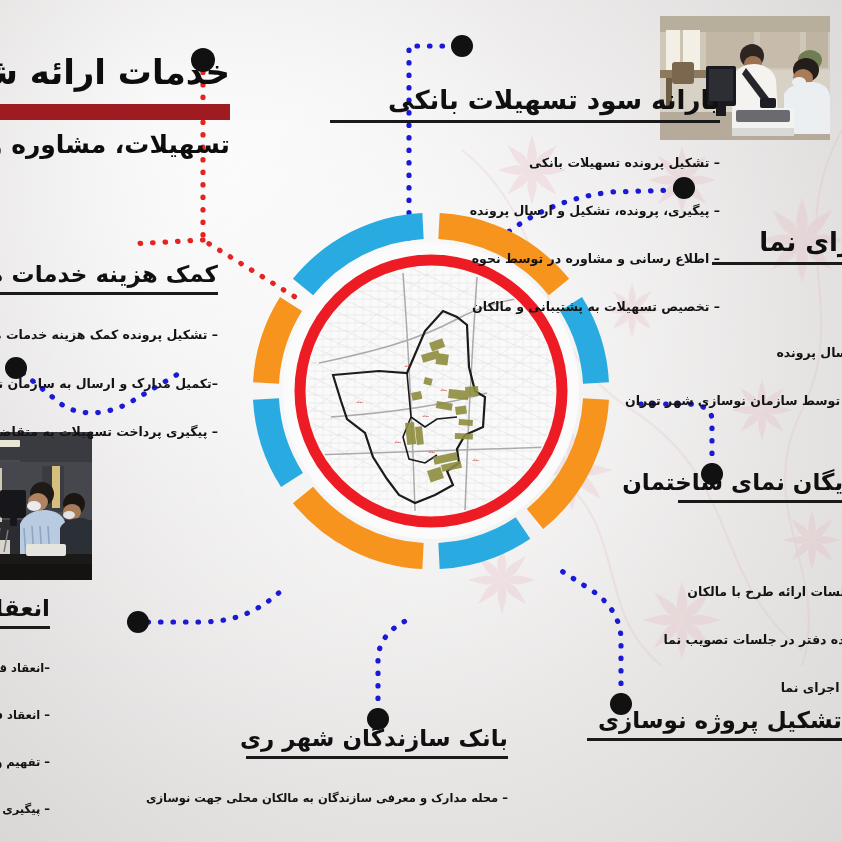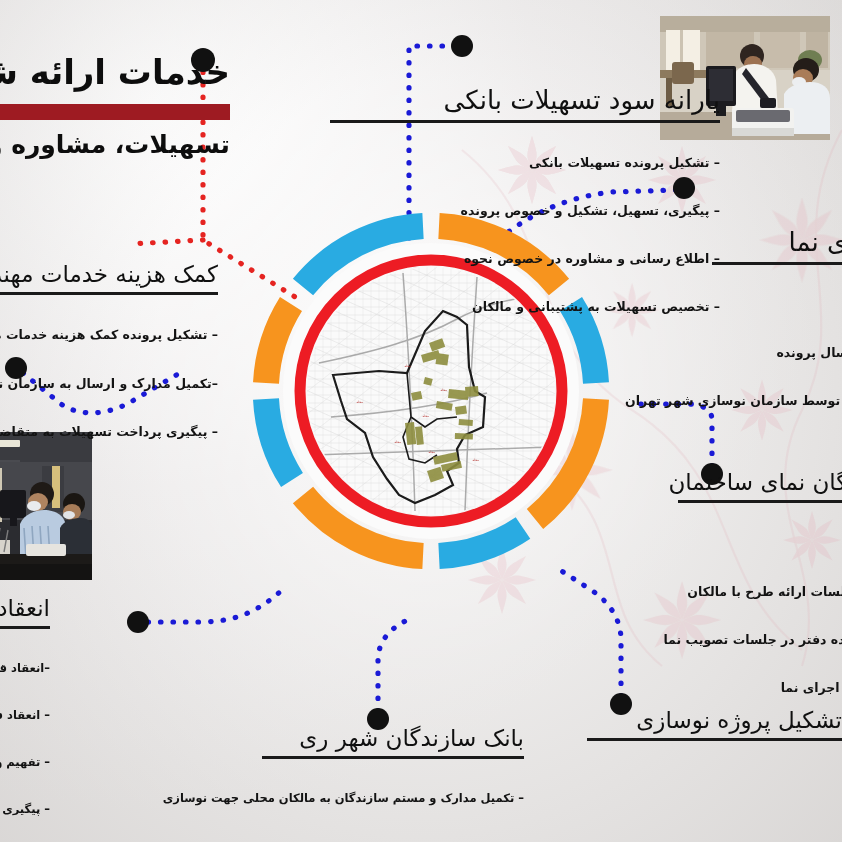--- a/index.html
+++ b/index.html
@@ -40,21 +40,21 @@
 
   
   .photo{position:absolute;overflow:hidden;background:#2a2a2a;}
   #photo-top-right{right:12px;top:16px;width:170px;height:124px;}
   #photo-left{left:-14px;top:432px;width:106px;height:148px;}
   .photo svg{display:block;width:100%;height:100%;}
 
   
   .block{position:absolute;color:#161616;}
   .block .heading{
-    font-weight:normal;line-height:1.1;white-space:nowrap;
+    font-weight:bold;line-height:1.1;white-space:nowrap;
     color:#101010;
   }
   .block .rule{height:3px;background:#1a1a1a;margin:5px 0 6px;}
   .block ul{list-style:none;margin:0;padding:0;}
   .block li{
     font-weight:bold;line-height:1.30;white-space:nowrap;color:#131313;margin-top:32px;
   }
 
   
   .align-right{text-align:right;}
@@ -344,22 +344,22 @@
   <div class="t1">خدمات ارائه شد</div>
   <div class="bar"></div>
   <div class="t2">تسهیلات، مشاوره و</div>
 </div>
 
 <div class="block align-right" style="left:330px;top:86px;width:390px;">
   <div class="heading h-lg">یارانه سود تسهیلات بانکی</div>
   <div class="rule"></div>
   <ul>
     <li class="li-sm">– تشکیل پرونده تسهیلات بانکی</li>
-    <li class="li-sm">– پیگیری، تسهیل، تشکیل و خصوص پرونده</li>
-    <li class="li-sm">– اطلاع رسانی و مشاوره در خصوص نحوه</li>
+    <li class="li-sm">– پیگیری، پرونده، تشکیل و ارسال پرونده</li>
+    <li class="li-sm">– اطلاع رسانی و مشاوره در توسط نحوه</li>
     <li class="li-sm">– تخصیص تسهیلات به پشتیبانی و مالکان</li>
   </ul>
 </div>
 
 <div class="block align-right" style="left:612px;top:228px;width:330px;">
   <div class="heading h-lg">زینه اجرای نما</div>
   <div class="rule" style="width:230px;"></div>
   <ul>
     <li class="li-sm">ی از ۲۰ پرونده</li>
     <li class="li-sm">یل، تشکیل و ارسال پرونده</li>
@@ -376,25 +376,25 @@
     <li class="li-sm" style="padding-left:20px;">–حضور نماینده دفتر در  جلسات  تصویب نما</li>
     <li class="li-sm" style="padding-left:20px;">– مشاوره در  اجرای نما</li>
   </ul>
 </div>
 
 <div class="block align-right" style="left:520px;top:708px;width:322px;">
   <div class="heading h-md">تشکیل پروژه نوسازی</div>
   <div class="rule" style="width:255px;margin-left:auto;"></div>
 </div>
 
-<div class="block align-right" style="left:144px;top:726px;width:380px;">
+<div class="block align-right" style="left:128px;top:726px;width:380px;">
   <div class="heading h-md">بانک سازندگان شهر ری</div>
   <div class="rule" style="width:262px;margin-left:auto;"></div>
   <ul>
-    <li class="li-xs">– تکمیل مدارک و مستم سازندگان  به مالکان محلی جهت نوسازی</li>
+    <li class="li-xs">– محله مدارک و معرفی سازندگان  به مالکان محلی جهت نوسازی</li>
   </ul>
 </div>
 
 <div class="block align-right" style="left:-190px;top:596px;width:240px;">
   <div class="heading h-md">انعقاد قرارد</div>
   <div class="rule" style="width:200px;margin-left:auto;"></div>
   <ul>
     <li class="li-xs">–انعقاد قرارداد</li>
     <li class="li-xs">–  انعقاد فقراداد</li>
     <li class="li-xs">– تفهیم و مشاور</li>

